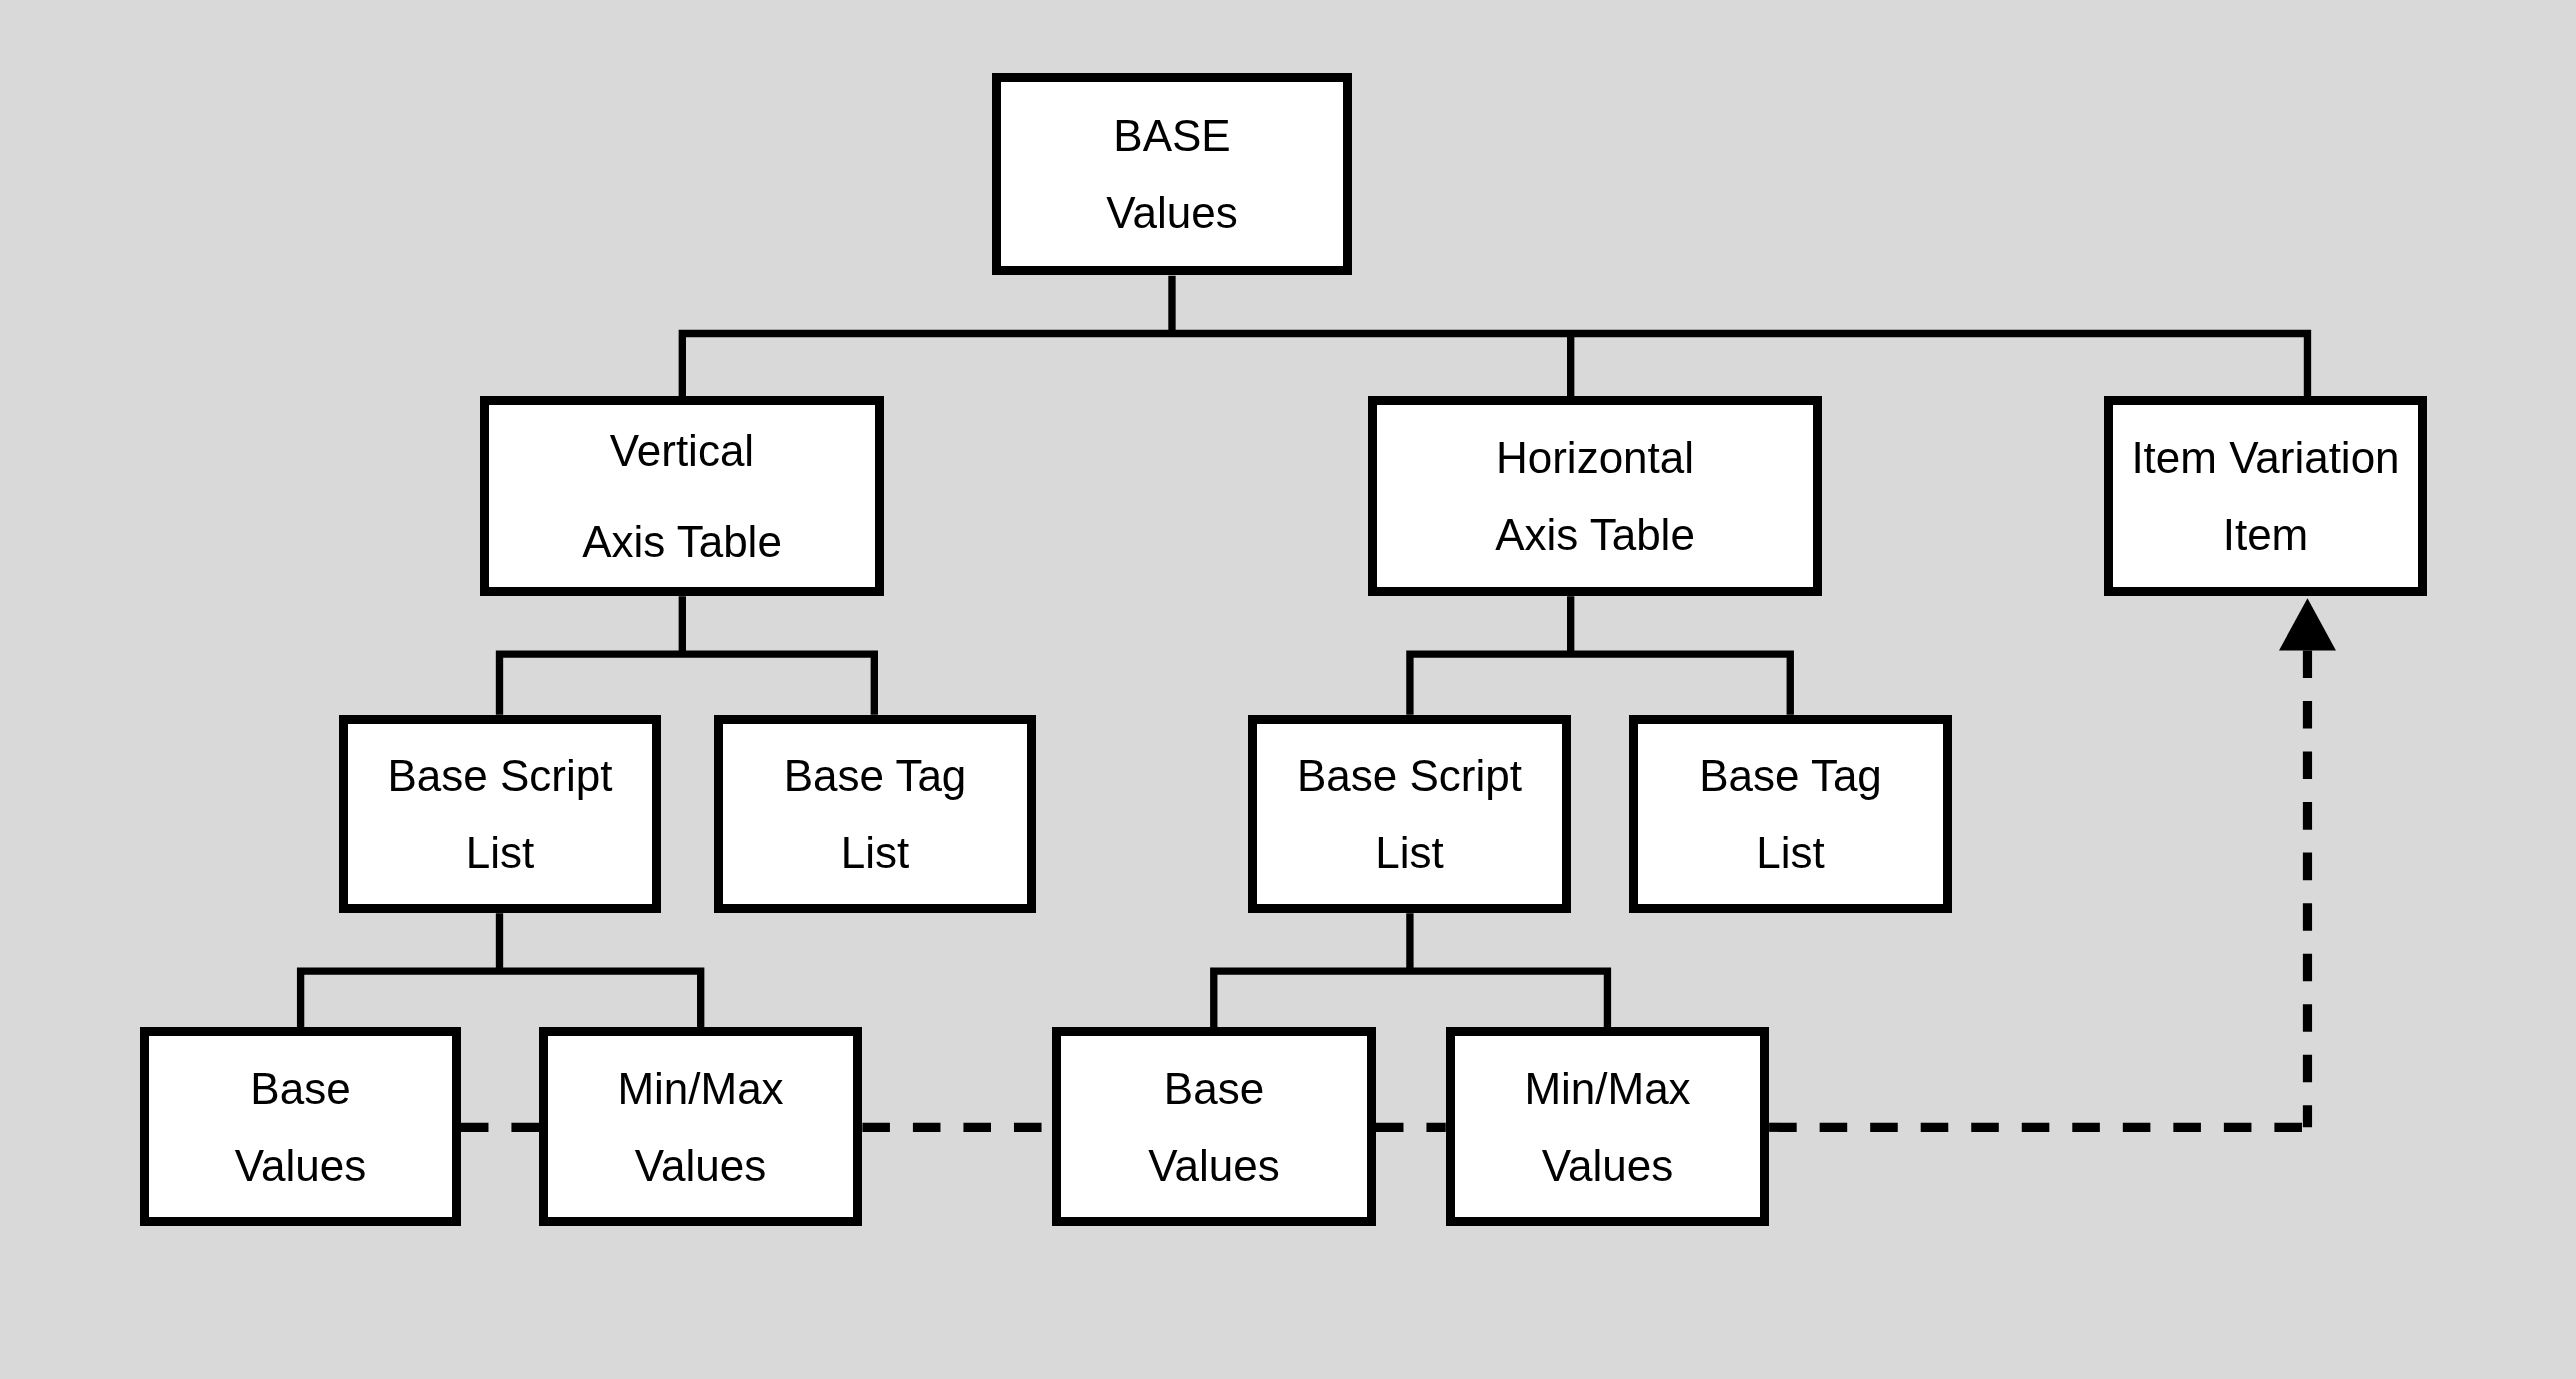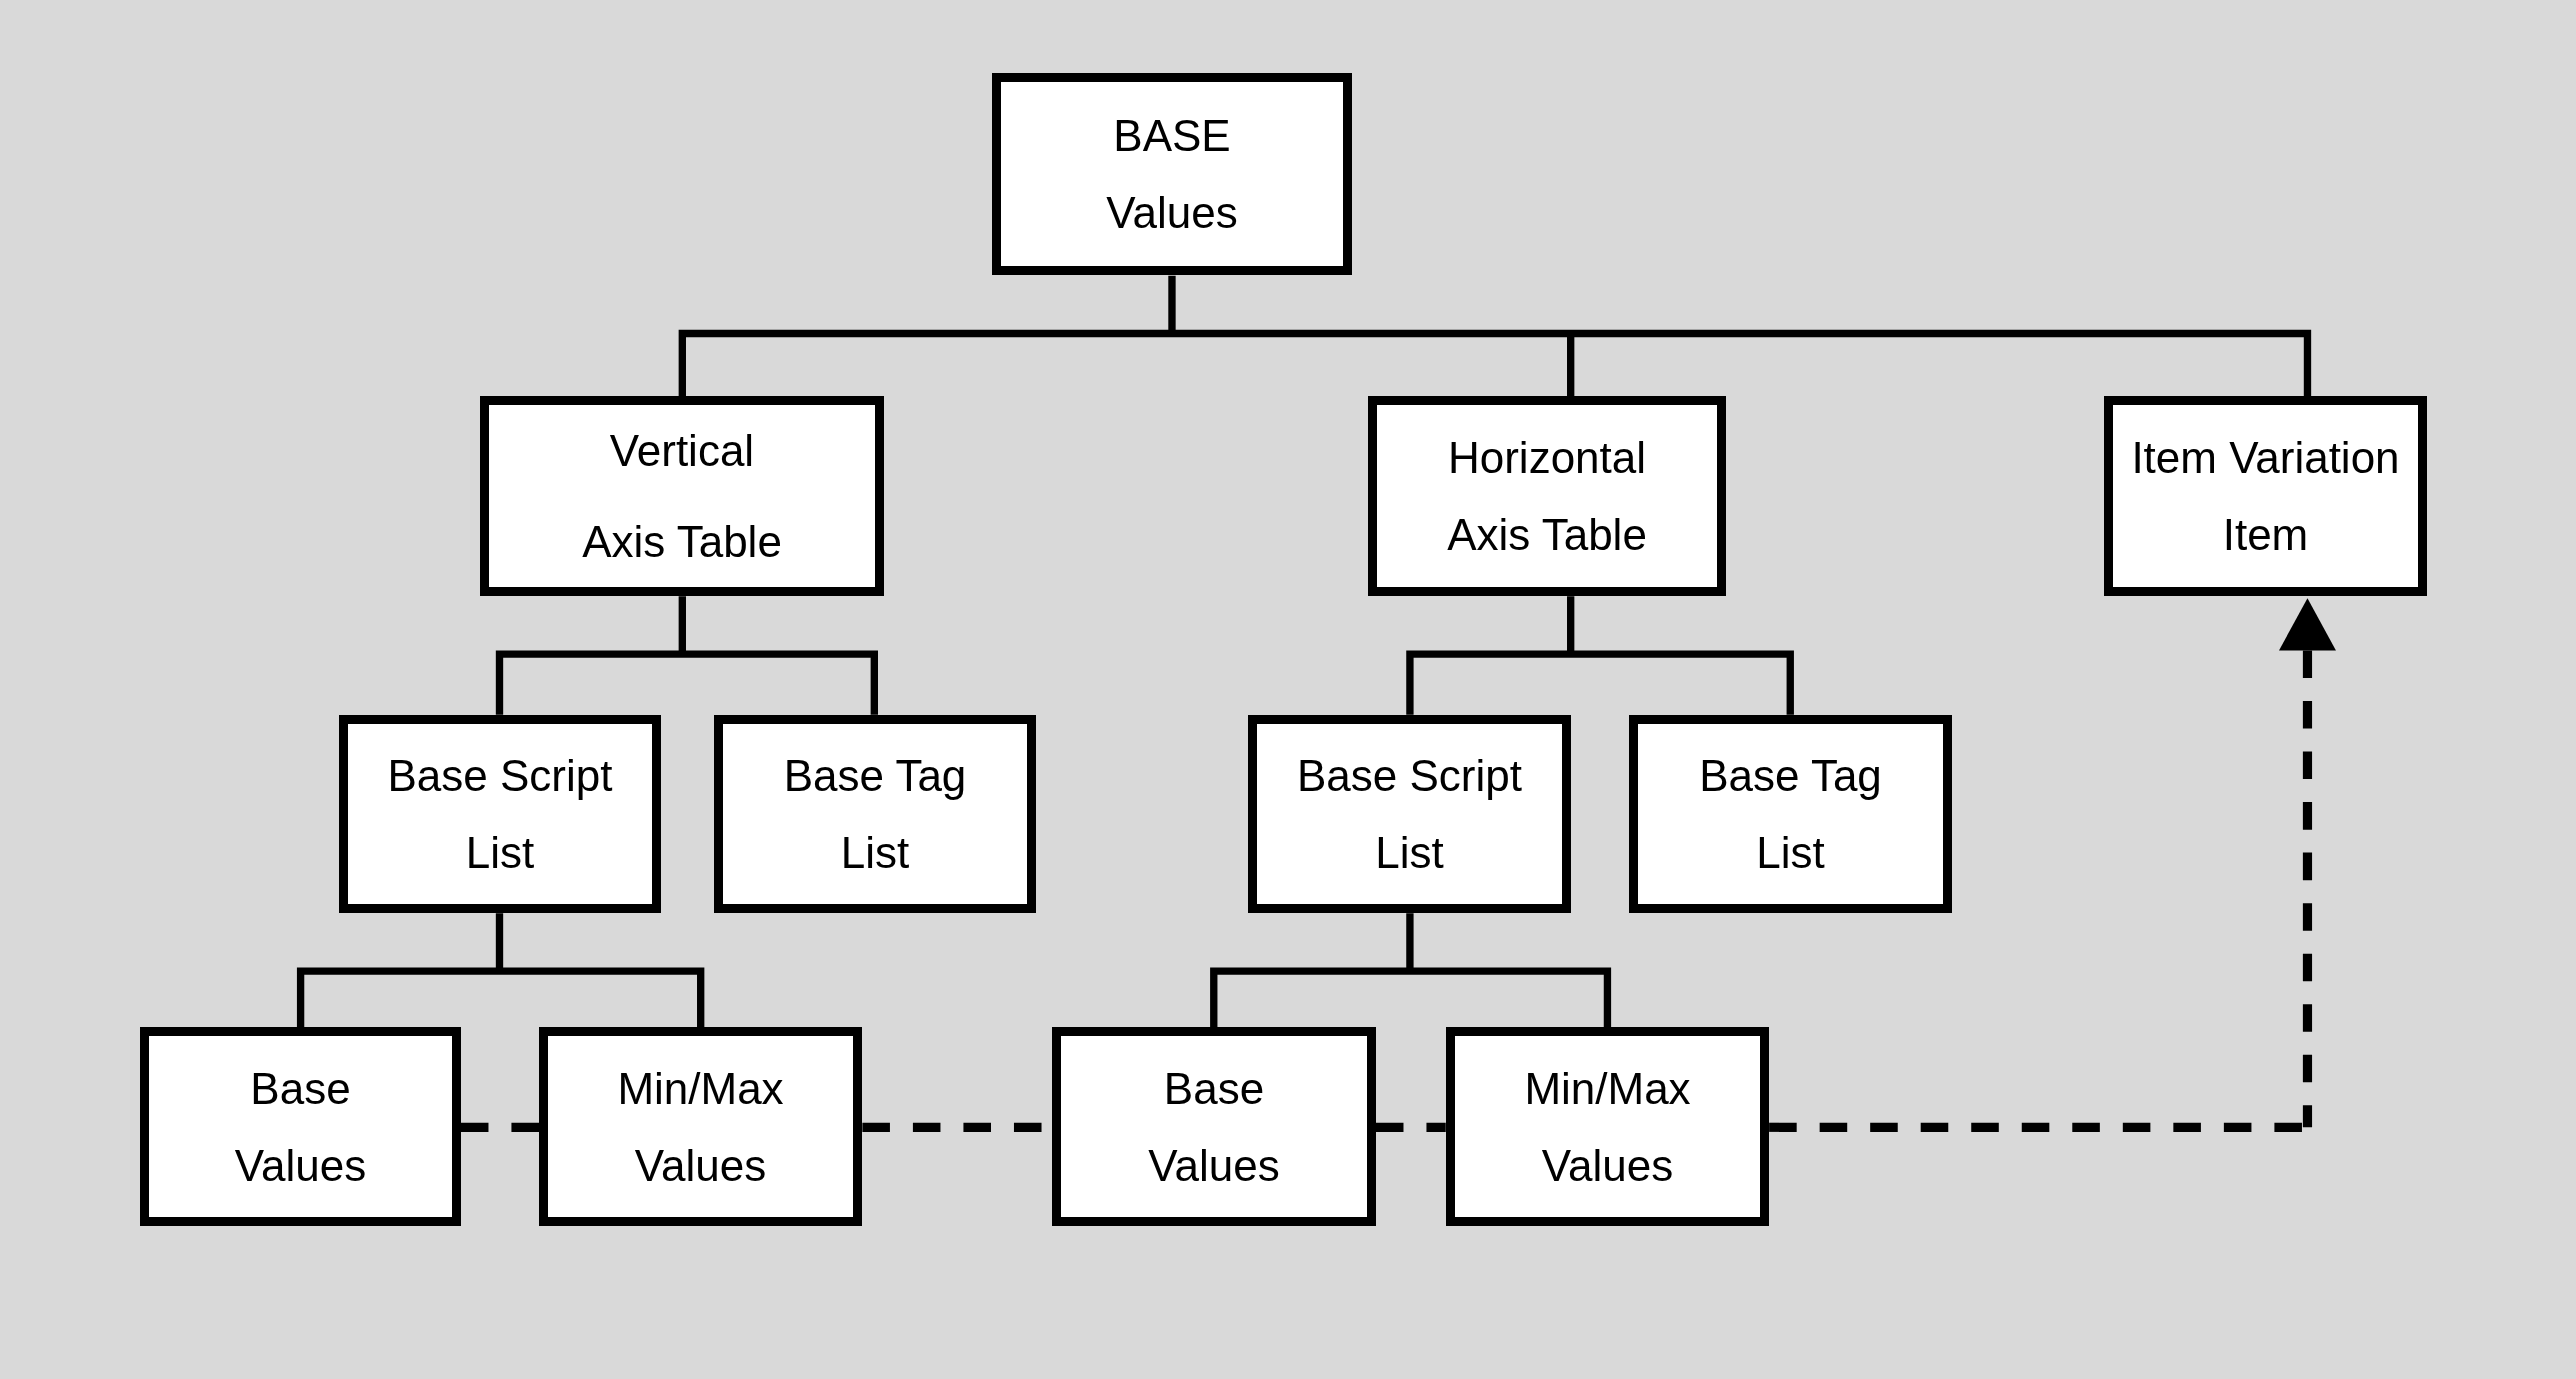--- a/index.html
+++ b/index.html
@@ -86,21 +86,21 @@
     </svg>
   <div class="node-layer">
       <div class="node" style="left: 984px; top: 73px; width: 360px; height: 202px;">
         <div class="node-line">BASE</div>
         <div class="node-line">Values</div>
       </div>
       <div class="node" style="left: 472px; top: 396px; width: 404px; height: 200px; gap: 14px;">
         <div class="node-line">Vertical</div>
         <div class="node-line">Axis Table</div>
       </div>
-      <div class="node" style="left: 1360px; top: 396px; width: 358px; height: 200px;">
+      <div class="node" style="left: 1360px; top: 396px; width: 454px; height: 200px;">
         <div class="node-line">Horizontal</div>
         <div class="node-line">Axis Table</div>
       </div>
       <div class="node" style="left: 2096px; top: 396px; width: 323px; height: 200px;">
         <div class="node-line">Item Variation</div>
         <div class="node-line">Item</div>
       </div>
       <div class="node" style="left: 331px; top: 715px; width: 322px; height: 198px;">
         <div class="node-line">Base Script</div>
         <div class="node-line">List</div>

